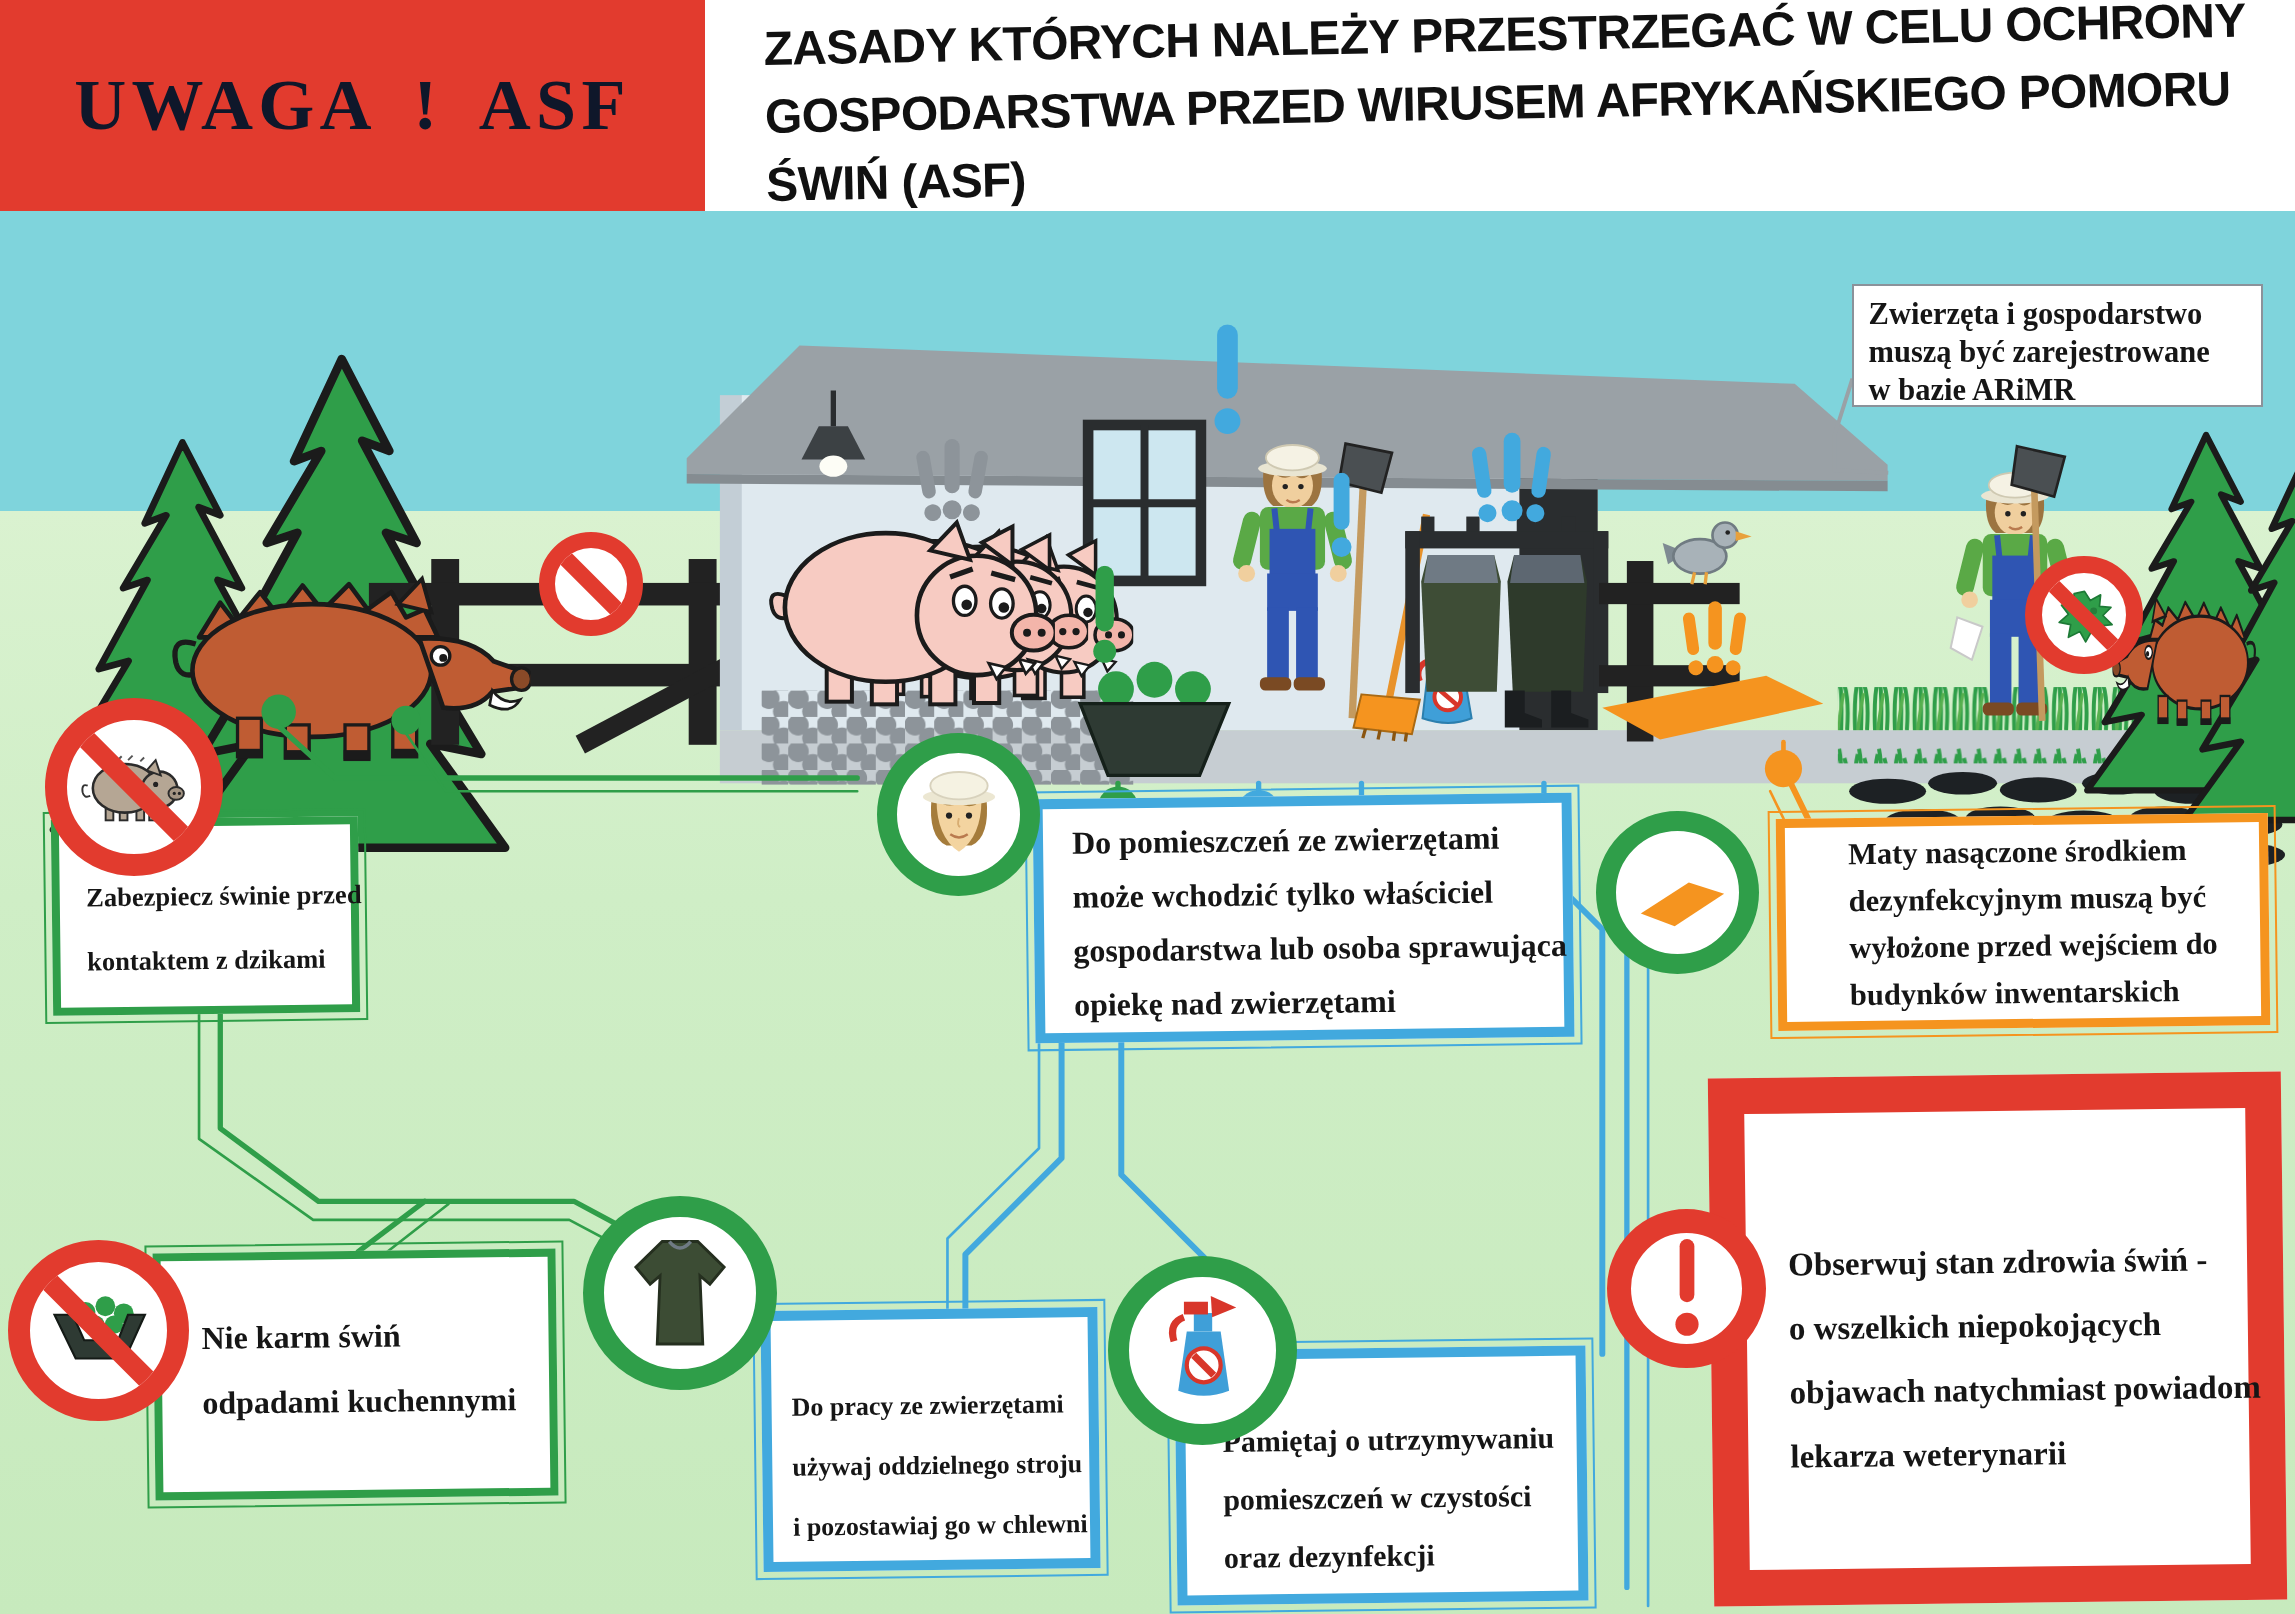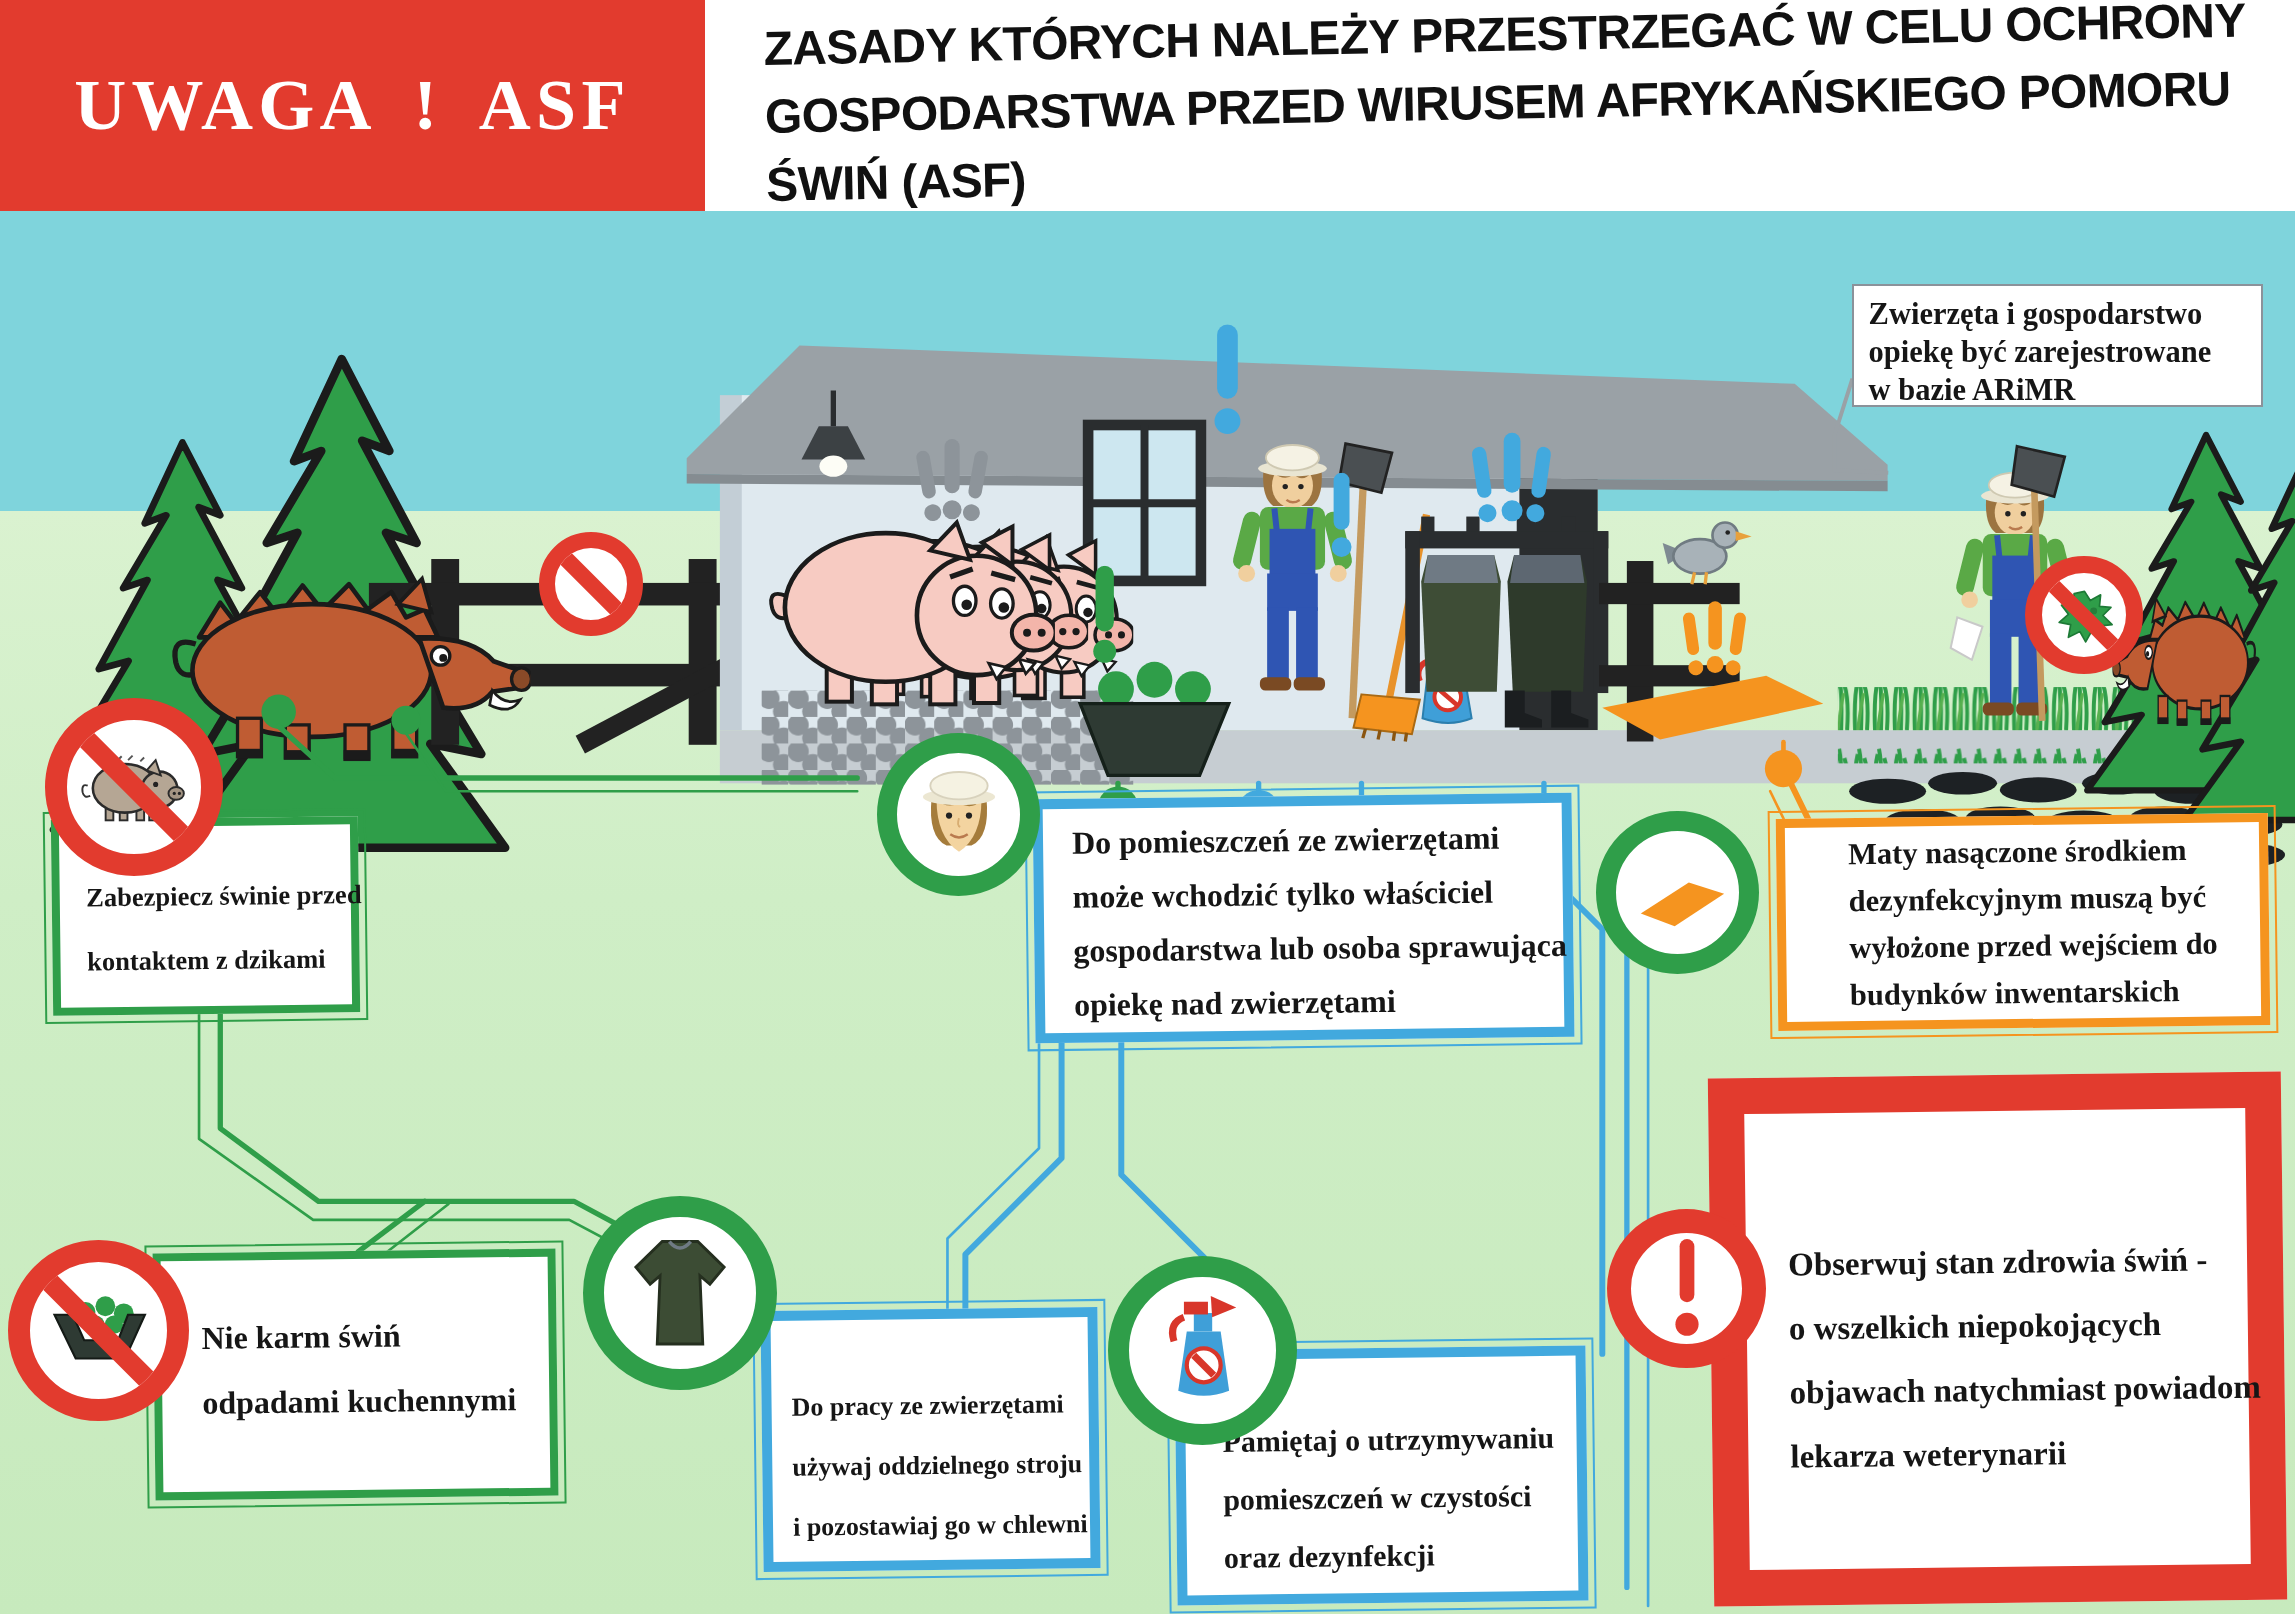--- a/index.html
+++ b/index.html
@@ -6,21 +6,21 @@
     --red:#e23b2e; --green:#2f9e49; --blue:#42a9de; --orange:#f5941f;
     --sky:#7fd4dc; --ground:#cfeec6; --ink:#161616;
   }
   html,body{margin:0;padding:0;}
   body{width:2295px;height:1615px;background:#fff;font-family:"Liberation Serif",serif;}
   .poster{position:relative;width:2295px;height:1615px;overflow:hidden;background:var(--ground);}
   
   .header{position:absolute;left:0;top:0;width:2295px;height:211px;background:#fff;z-index:6;}
   .uwaga{position:absolute;left:0;top:0;width:705px;height:211px;background:var(--red);
          display:flex;align-items:center;justify-content:center;}
-  .uwaga span{color:#ffffff;font-weight:bold;font-size:72px;letter-spacing:5.3px;word-spacing:17px;white-space:nowrap;}
+  .uwaga span{color:#0f172a;font-weight:bold;font-size:72px;letter-spacing:5.3px;word-spacing:17px;white-space:nowrap;}
   .title{position:absolute;left:763px;top:14.6px;width:1526px;transform:rotate(-1.1deg);transform-origin:left top;
          font-family:"Liberation Sans",sans-serif;font-weight:bold;color:#111;}
   .title .tl{font-size:48px;line-height:68px;letter-spacing:-0.7px;white-space:nowrap;}
   
   .sky{position:absolute;left:0;top:211px;width:2295px;height:300px;background:var(--sky);}
   .groundband{position:absolute;left:0;top:511px;width:2295px;height:1104px;
       background:linear-gradient(180deg,#daf2d0 0%,#cfeec6 35%,#c7eabd 100%);}
   svg.art{position:absolute;left:0;top:0;z-index:2;}
   
   .callout{position:absolute;background:#fff;box-sizing:border-box;z-index:4;transform:rotate(-0.7deg);}
@@ -335,21 +335,21 @@
     </div>
     <div class="title">
       <div class="tl">ZASADY KTÓRYCH NALEŻY PRZESTRZEGAĆ W CELU OCHRONY</div>
       <div class="tl">GOSPODARSTWA PRZED WIRUSEM AFRYKAŃSKIEGO POMORU</div>
       <div class="tl">ŚWIŃ (ASF)</div>
     </div>
   </div>
 
   <div class="regnote">
     <div class="ln">Zwierzęta i gospodarstwo</div>
-    <div class="ln">opiekę być zarejestrowane</div>
+    <div class="ln">muszą być zarejestrowane</div>
     <div class="ln">w bazie ARiMR</div>
   </div>
 
   <div class="callout c-green" style="left:52px;top:818px;width:307px;height:196px;padding:38px 0 0 26.5px;">
     <div class="ln" style="font-size:26.5px;line-height:64px;">Zabezpiecz świnie przed</div>
     <div class="ln" style="font-size:26.5px;line-height:64px;">kontaktem z dzikami</div>
   </div>
 
   <div class="callout c-blue" style="left:1034px;top:796px;width:539px;height:244px;padding:6.6px 0 0 29px;">
     <div class="ln" style="font-size:32px;line-height:54px;">Do pomieszczeń ze zwierzętami</div>

